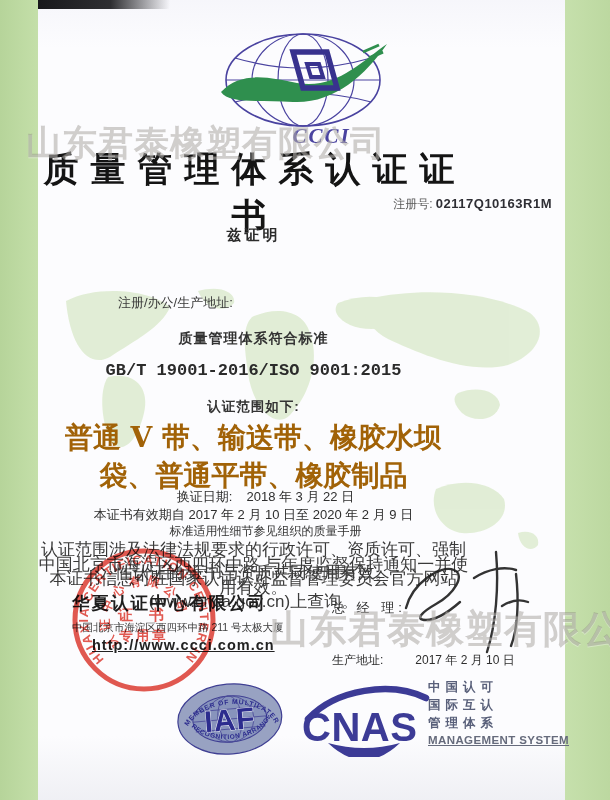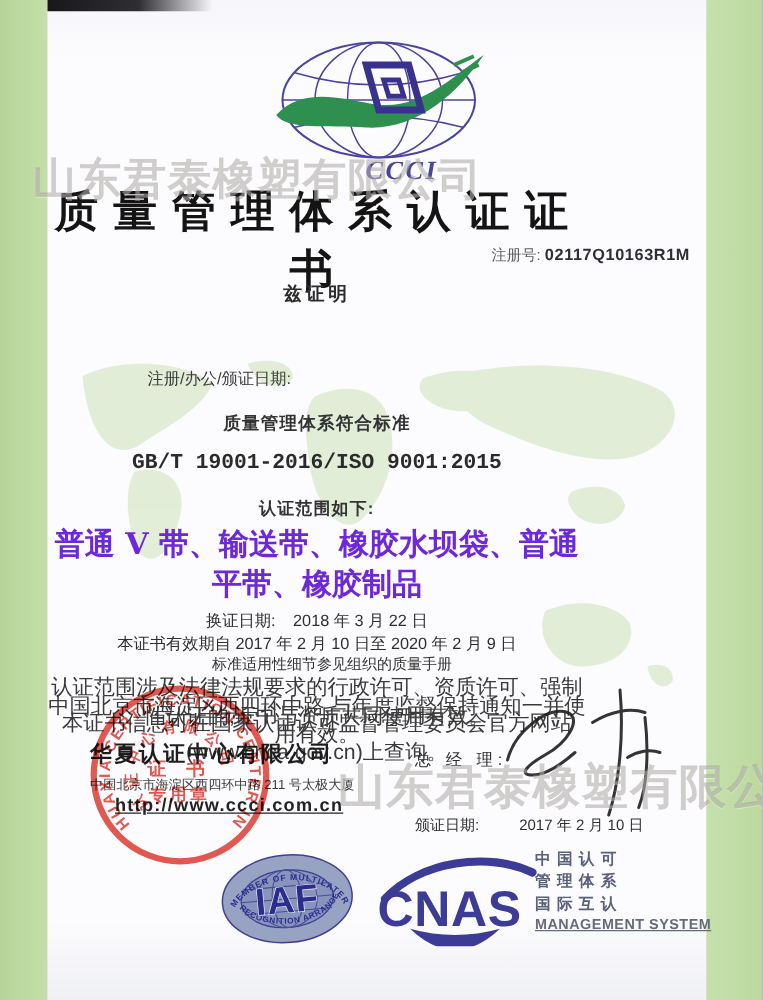--- a/index.html
+++ b/index.html
@@ -37,25 +37,25 @@
   #reg-line { right:58px; top:196px; text-align:right; z-index:10; font-size:12px; color:#5a5a5a; }
   #reg-line b { color:#2e2e34; font-size:13px; letter-spacing:.5px; }
   
   .center-line { left:38px; width:431px; text-align:center; z-index:10; }
   #certify-word { top:226px; font-size:15px; font-weight:bold; letter-spacing:3px; color:#2b2b2b; }
   #address-label { left:118px; top:294px; font-size:13px; color:#3a3a3a; z-index:10; }
   #std-heading { top:330px; font-size:14px; font-weight:600; color:#333; letter-spacing:1px; }
   #std-code { top:361px; font-size:17px; font-weight:600; color:#2b2b2b;
     font-family:"Liberation Mono", monospace; }
   #scope-heading { top:398px; font-size:13.5px; font-weight:600; color:#333; letter-spacing:1px; }
-  #scope-line1 { top:419px; font-size:24px; font-weight:bold; color:#6d28d9;
+  #scope-line1 { top:419px; font-size:28px; font-weight:bold; color:#a16207;
     font-family:"DejaVu Serif", serif; }
   #scope-line2 { top:447px; font-size:20px; font-weight:bold; color:#151515;
     font-family:"DejaVu Serif", serif; }
-  #renewal-line { top:488px; font-size:13px; color:#2e2e2e; }
+  #renewal-line { top:488px; font-size:13px; color:#2e2e2e;margin-left:12px; }
   #renewal-line .val { margin-left:14px; }
   #validity-line { top:506px; font-size:13px; color:#2e2e2e; }
   #manual-line { top:523px; font-size:12px; color:#333;margin-left:12px; }
   .note { font-size:17px; color:#3a3a3a; }
   #note1 { top:538px; }
   #note2 { top:553px; }
   #note3 { top:567px; }
   
   #issuer-name { left:72px; top:591px; font-size:17.5px; font-weight:bold;
     letter-spacing:2px; color:#1d1d1d; z-index:12; }
@@ -122,42 +122,42 @@
   </svg>
   <div id="ccci-text" class="abs">CCCI</div>
 
   <div id="cert-title" class="abs">质量管理体系认证证书</div>
   <div id="reg-line" class="abs">
     <span>注册号:</span>
     <b>02117Q10163R1M</b>
   </div>
 
   <div id="certify-word" class="abs center-line">兹证明</div>
-  <div id="address-label" class="abs">注册/办公/颁证日期:</div>
+  <div id="address-label" class="abs">注册/办公/生产地址:</div>
   <div id="std-heading" class="abs center-line">质量管理体系符合标准</div>
   <div id="std-code" class="abs center-line">GB/T 19001-2016/ISO 9001:2015</div>
 
   <div id="scope-heading" class="abs center-line">认证范围如下:</div>
   <div id="scope-line1" class="abs center-line">普通 V 带、输送带、橡胶水坝袋、普通平带、橡胶制品</div>
 
   <div id="renewal-line" class="abs center-line">
     <span>换证日期:</span><span class="val">2018 年 3 月 22 日</span>
   </div>
   <div id="validity-line" class="abs center-line">本证书有效期自 2017 年 2 月 10 日至 2020 年 2 月 9 日</div>
   <div id="manual-line" class="abs center-line">标准适用性细节参见组织的质量手册</div>
   <div id="note1" class="abs center-line note">认证范围涉及法律法规要求的行政许可、资质许可、强制性认证的,证书与资质共同使用有效。</div>
   <div id="note2" class="abs center-line note">中国北京市海淀区西四环中路,与年度监督保持通知一并使用有效。</div>
   <div id="note3" class="abs center-line note">本证书信息可在国家认证认可监督管理委员会官方网站(www.cnca.gov.cn)上查询。</div>
 
   <div id="issuer-name" class="abs">华夏认证中心有限公司</div>
   <div id="gm-label" class="abs">总 经 理:</div>
   <div id="issuer-address" class="abs">中国北京市海淀区西四环中路 211 号太极大厦</div>
   <div id="issuer-url" class="abs">http://www.ccci.com.cn</div>
   <div id="issue-date-line" class="abs">
-    <span>颁证日期:</span><span class="val">2017 年 2 月 10 日</span>
+    <span>生产地址:</span><span class="val">2017 年 2 月 10 日</span>
   </div>
 
   <svg id="gm-signature" class="abs" width="150" height="112" viewBox="0 0 150 112">
     <g stroke="#1e1e1e" stroke-width="2.4" fill="none" stroke-linecap="round" opacity="0.9">
       <path d="M14,62 C20,38 48,18 62,24 C74,29 62,48 44,58 C30,66 22,74 34,74 C46,74 60,63 68,56"></path>
       <path d="M82,32 C96,23 112,20 124,24"></path>
       <path d="M104,6 C107,40 104,78 95,106"></path>
       <path d="M124,28 C127,54 126,82 119,100"></path>
       <path d="M110,60 C118,55 128,53 136,56"></path>
     </g>
@@ -201,21 +201,21 @@
   </svg>
 
   <svg id="cnas-logo" class="abs" width="138" height="72" viewBox="0 0 138 72">
     <path d="M12,34 C40,4 95,-4 130,13" stroke="#3c3b96" stroke-width="6.5" fill="none" stroke-linecap="round"></path>
     <text x="6" y="56" font-size="40" font-weight="bold" fill="#3c3b96" letter-spacing="0.5" font-family="Liberation Sans, sans-serif">CNAS</text>
     <path d="M32,58 Q68,92 104,58 Q68,68 32,58 Z" fill="#3c3b96"></path>
   </svg>
 
   <div id="acc-block" class="abs">
     <div class="cn">中国认可</div>
+    <div class="cn">国际互认</div>
     <div class="cn">管理体系</div>
-    <div class="cn">国际互认</div>
     <div class="en">MANAGEMENT SYSTEM</div>
   </div>
 
   <div id="wm-top" class="wm">山东君泰橡塑有限公司</div>
   <div id="wm-bottom" class="wm">山东君泰橡塑有限公司</div>
 
 </div>
 
 </body></html>

